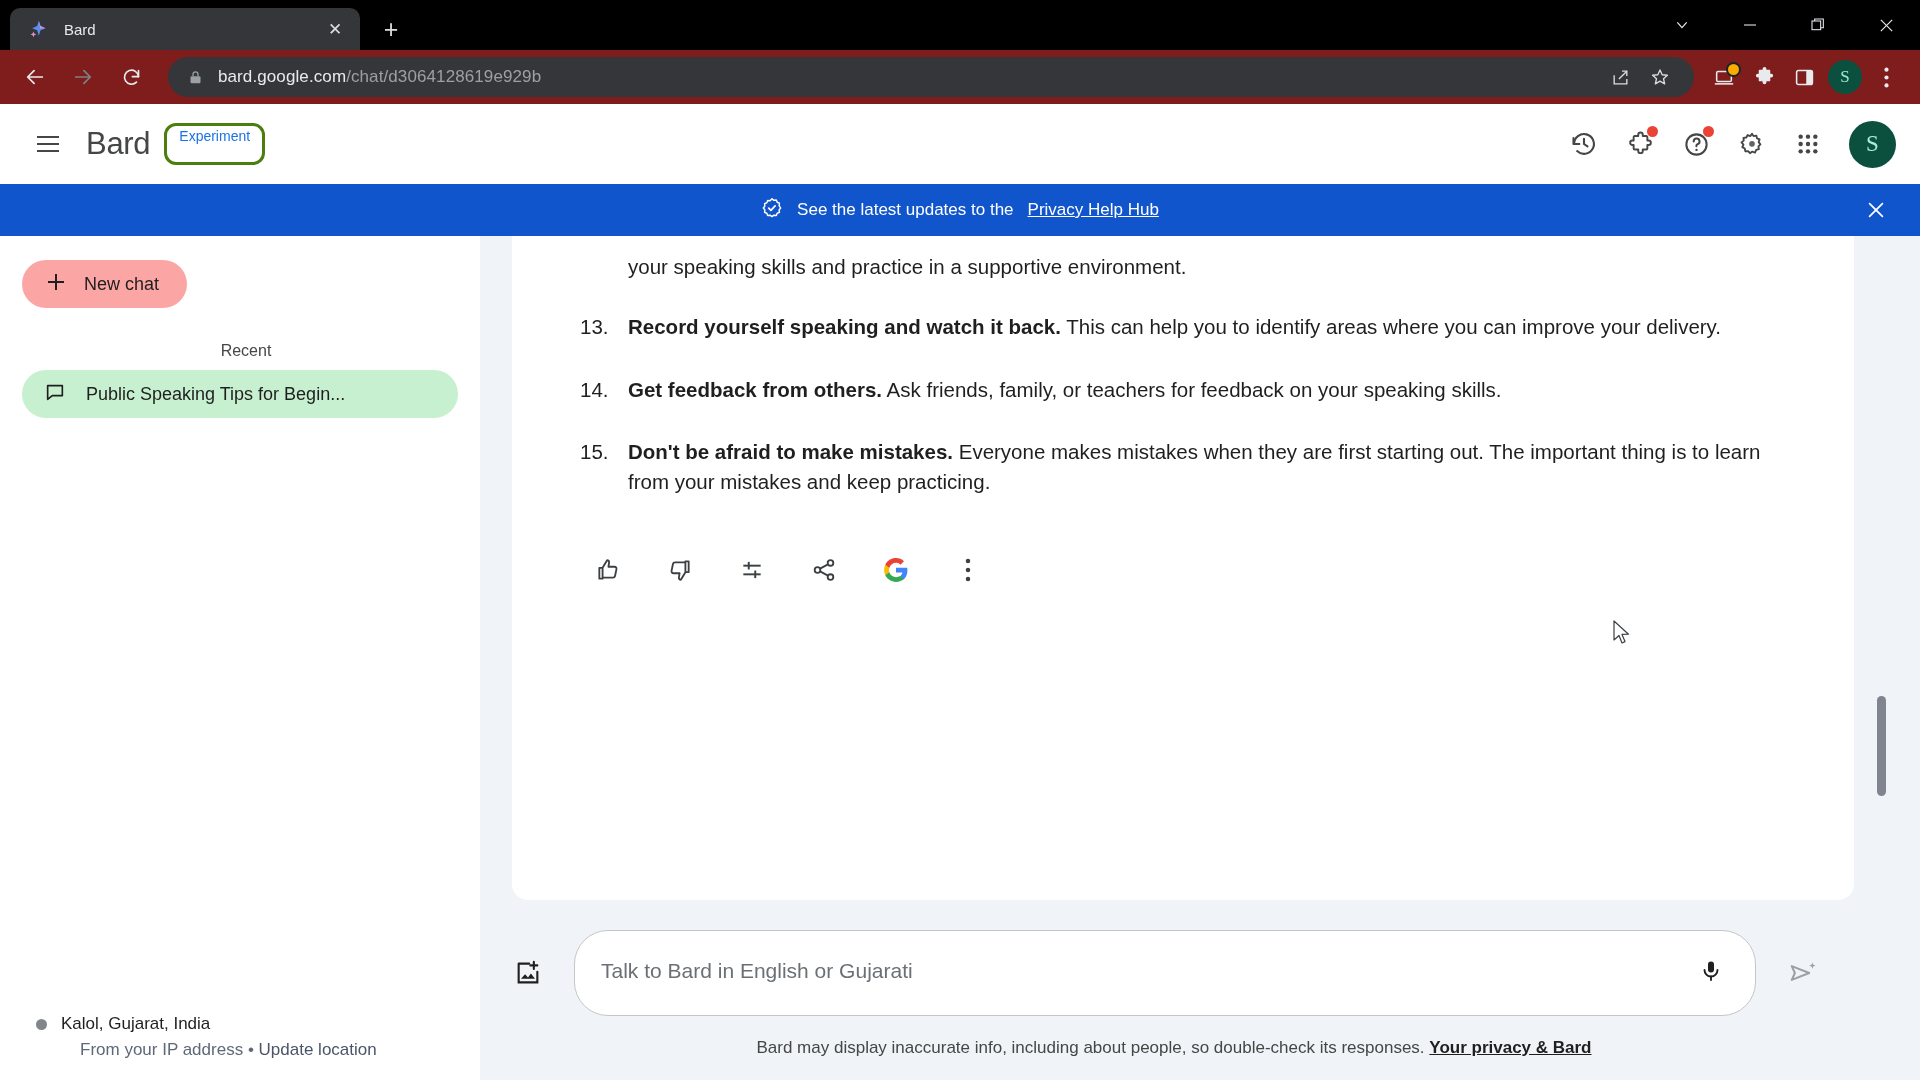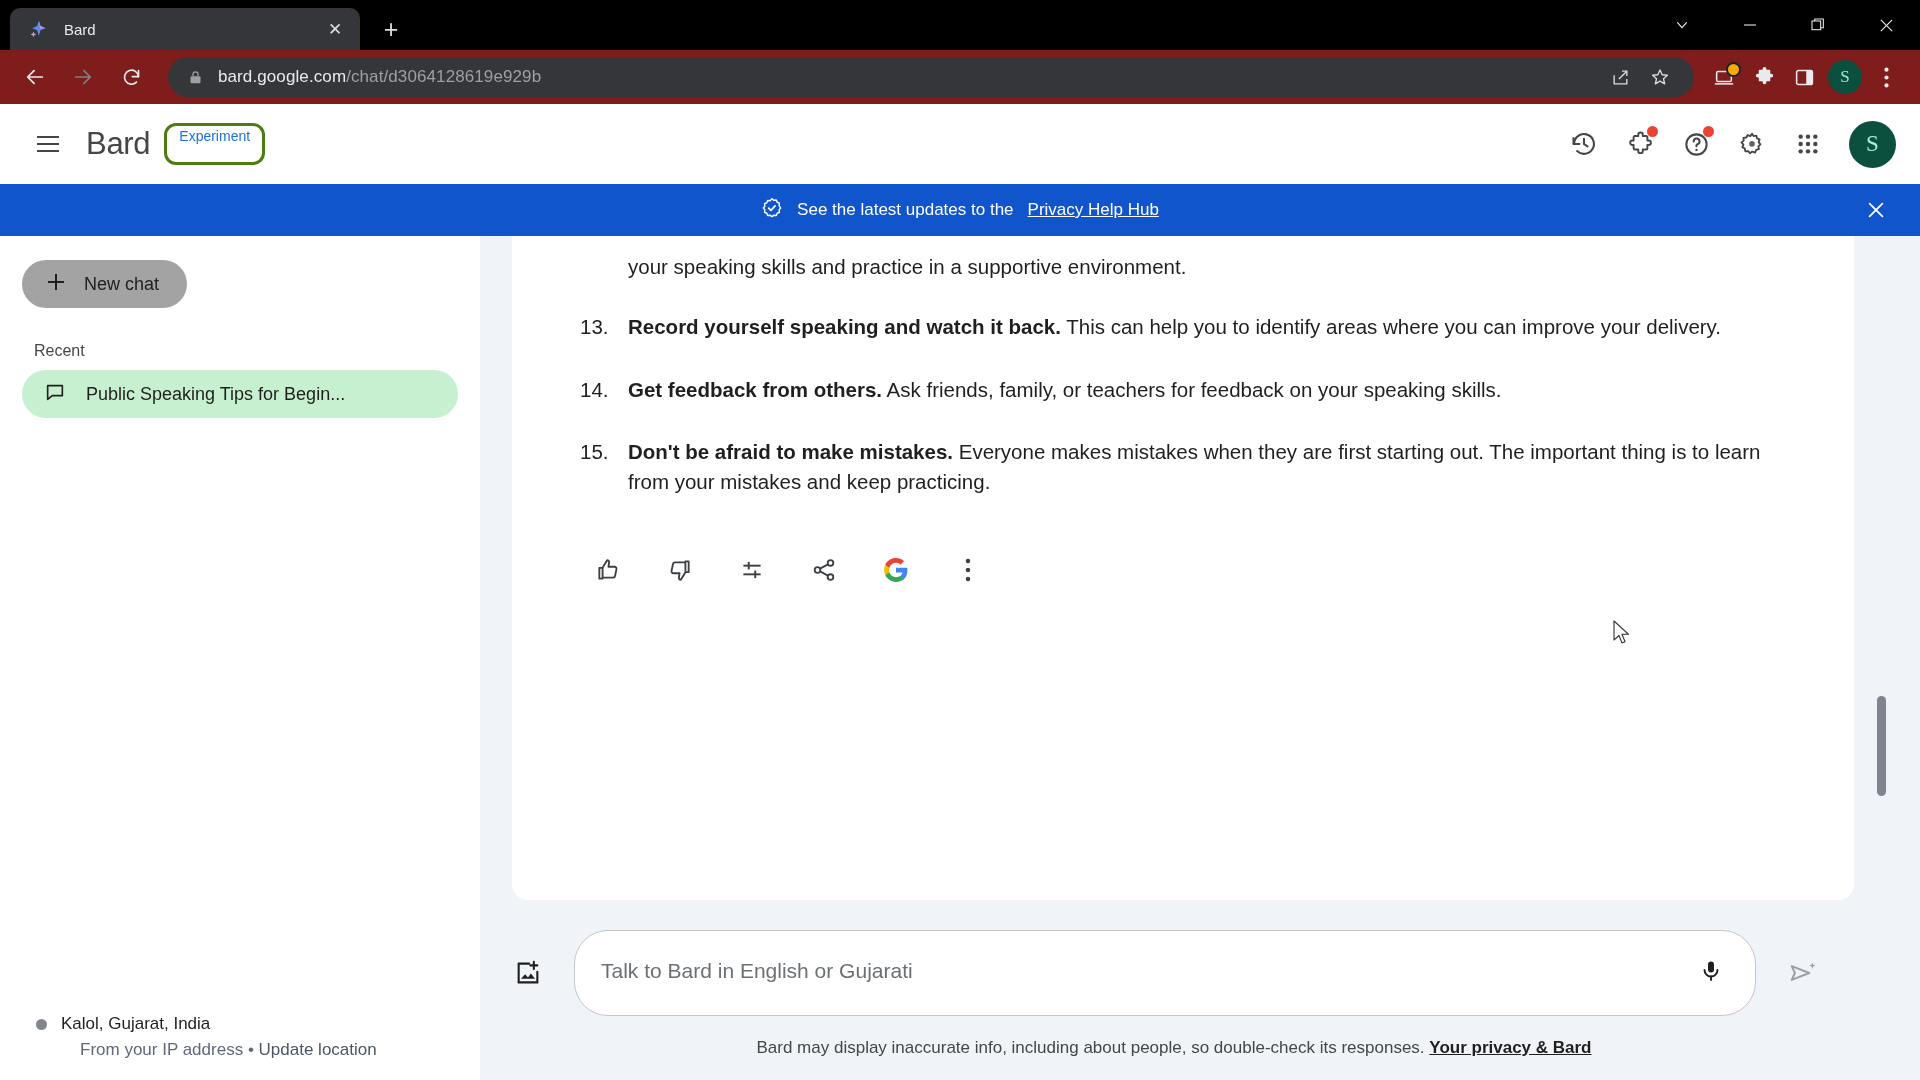--- a/index.html
+++ b/index.html
@@ -133,24 +133,24 @@
 
   .body-area { flex: 1; display: flex; min-height: 0; background: #fff; }
 
   
   .sidebar {
     width: 480px; background: #fff; display: flex; flex-direction: column;
     padding: 24px 22px 20px; flex: 0 0 480px;
   }
   .new-chat {
     display: inline-flex; align-items: center; gap: 16px;
-    background: #a3a3a3; border-radius: 24px; height: 48px;
+    background: #fca5a5; border-radius: 24px; height: 48px;
     padding: 0 28px 0 22px; width: fit-content; color: #1f1f1f; font-size: 18px;
   }
-  .recent-label { margin: 34px 0 10px 12px; font-size: 16px; color: #444746; }
+  .recent-label { margin: 34px 0 10px 12px; font-size: 16px; color: #444746; text-align: center; }
   .chat-item {
     display: flex; align-items: center; gap: 20px; height: 48px;
     background: #c6f0cf; border-radius: 24px; padding: 0 22px; color: #1f1f1f;
     font-size: 18px; overflow: hidden; white-space: nowrap;
   }
   .sidebar-foot { margin-top: auto; padding-left: 14px; }
   .loc-row { display: flex; align-items: center; gap: 14px; font-size: 17px; color: #1f1f1f; }
   .loc-dot { width: 11px; height: 11px; border-radius: 50%; background: #80868b; flex: 0 0 11px; }
   .loc-sub { margin-top: 6px; margin-left: 25px; font-size: 17px; color: #5d6druh; }
   .loc-sub { color: #5f6878; margin-left: 44px; }

